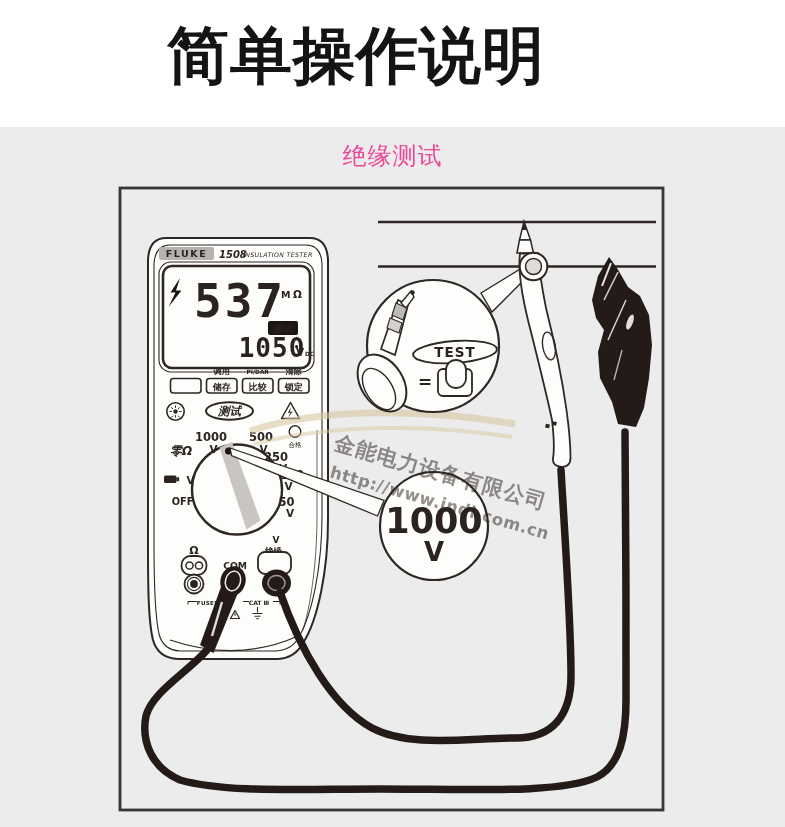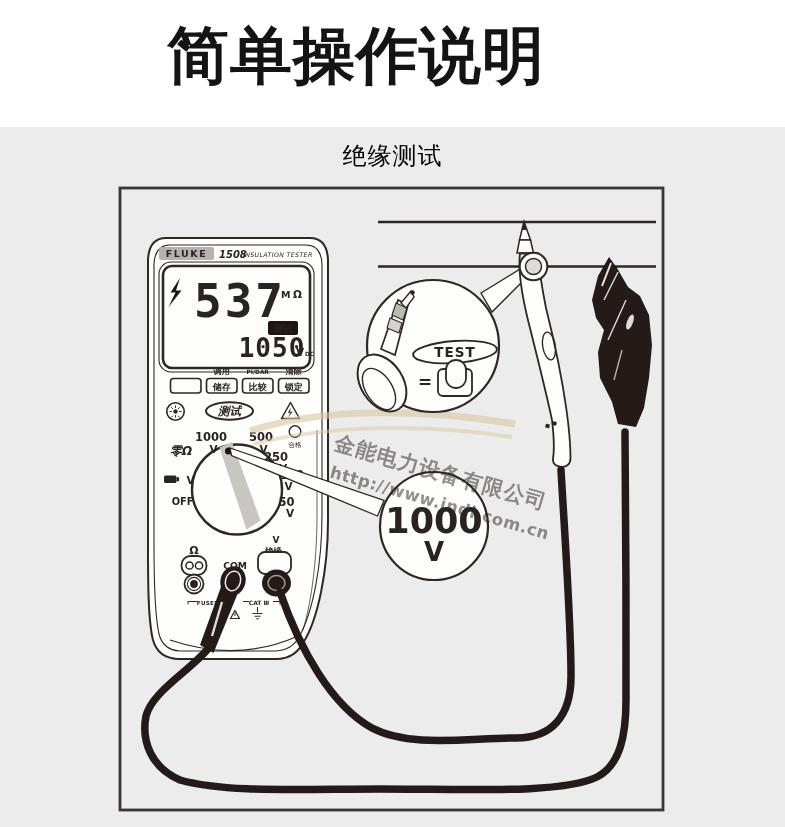--- a/index.html
+++ b/index.html
@@ -2,21 +2,21 @@
 <html><head>
 <meta charset="utf-8">
 <style>
   html,body{margin:0;padding:0;background:#ffffff;}
   .stage{position:relative;width:785px;height:827px;overflow:hidden;background:#ffffff;
          font-family:"DejaVu Sans","Liberation Sans",sans-serif;}
   .gray-band{position:absolute;left:0;top:127px;width:785px;height:700px;background:#ececec;}
   .page-title{position:absolute;left:167px;top:14px;font-family:"DejaVu Serif","Liberation Serif",serif;
               font-size:62px;font-weight:700;color:#141414;letter-spacing:1px;white-space:nowrap;}
   .page-subtitle{position:absolute;left:0;top:140px;width:785px;text-align:center;
-                 font-size:24px;color:#000000;letter-spacing:1px;}
+                 font-size:24px;color:#ec4899;letter-spacing:1px;}
   svg{position:absolute;left:0;top:0;}
   svg text{font-family:"DejaVu Sans","Liberation Sans",sans-serif;fill:#2b2320;}
   .seg{font-family:"DejaVu Sans Mono","Liberation Mono",monospace;font-weight:700;}
 </style>
 </head>
 <body>
 
 <div class="stage">
   <div class="gray-band"></div>
   <div class="page-title">简单操作说明</div>

